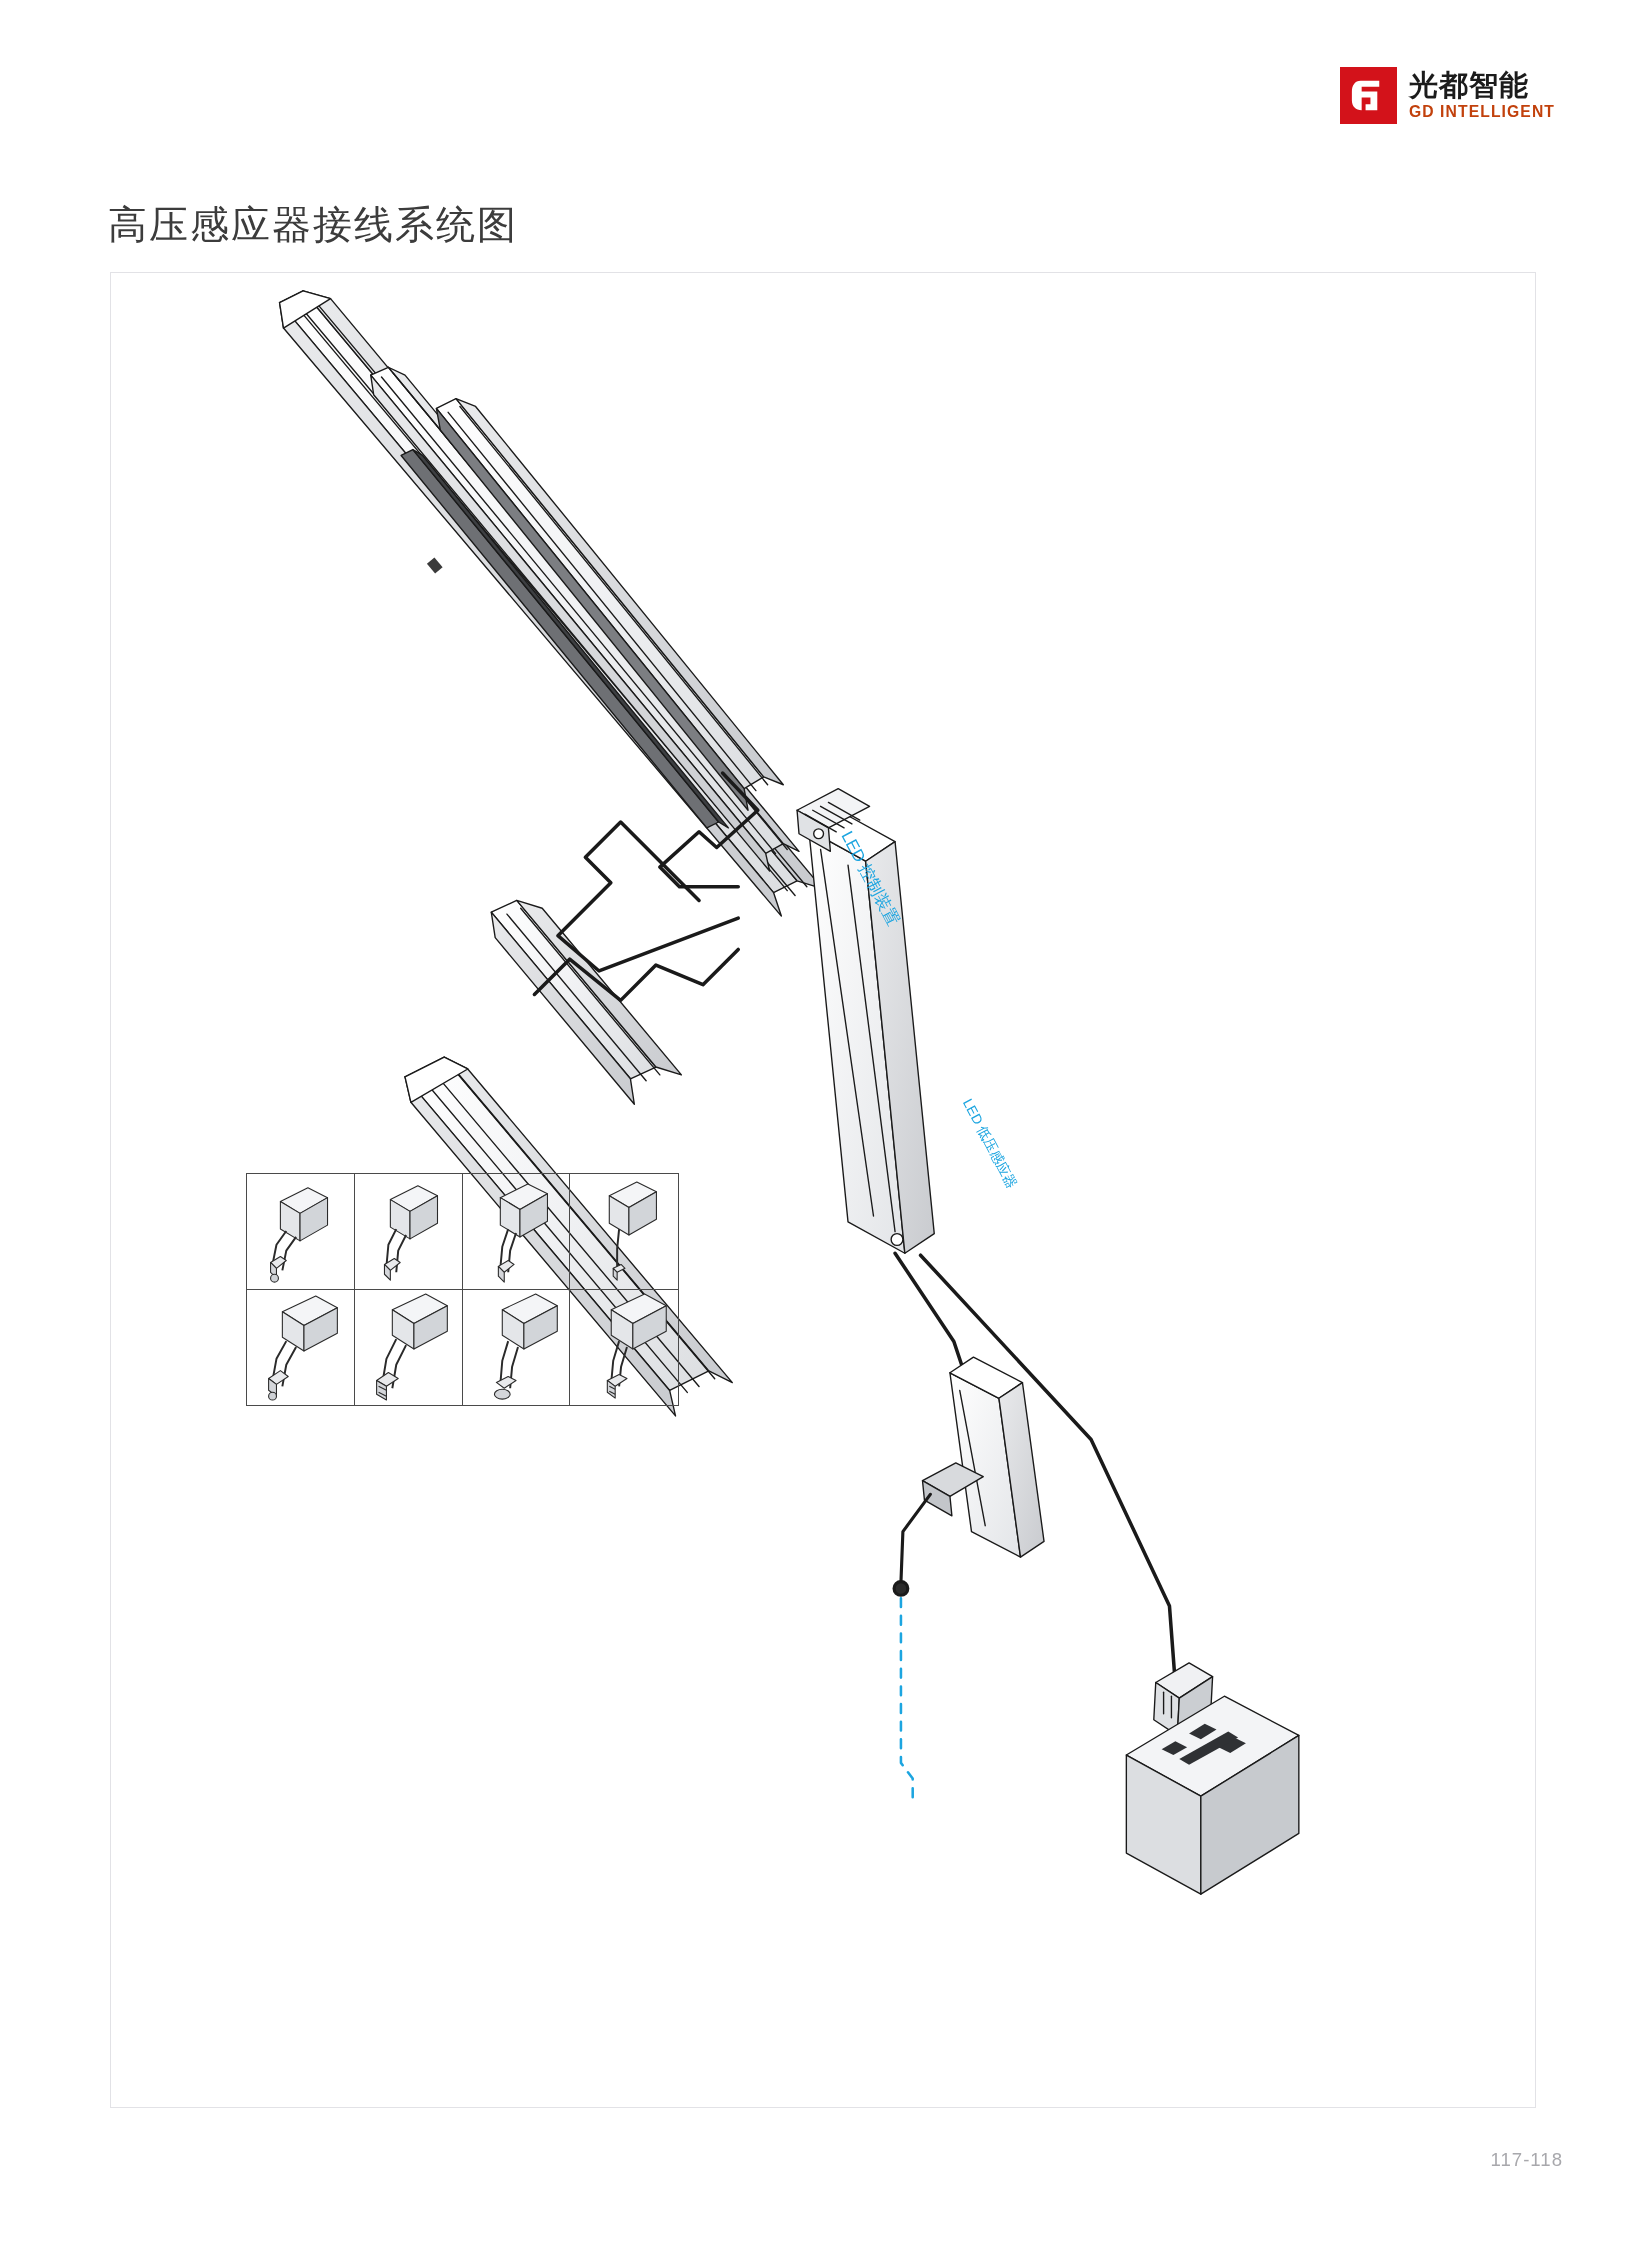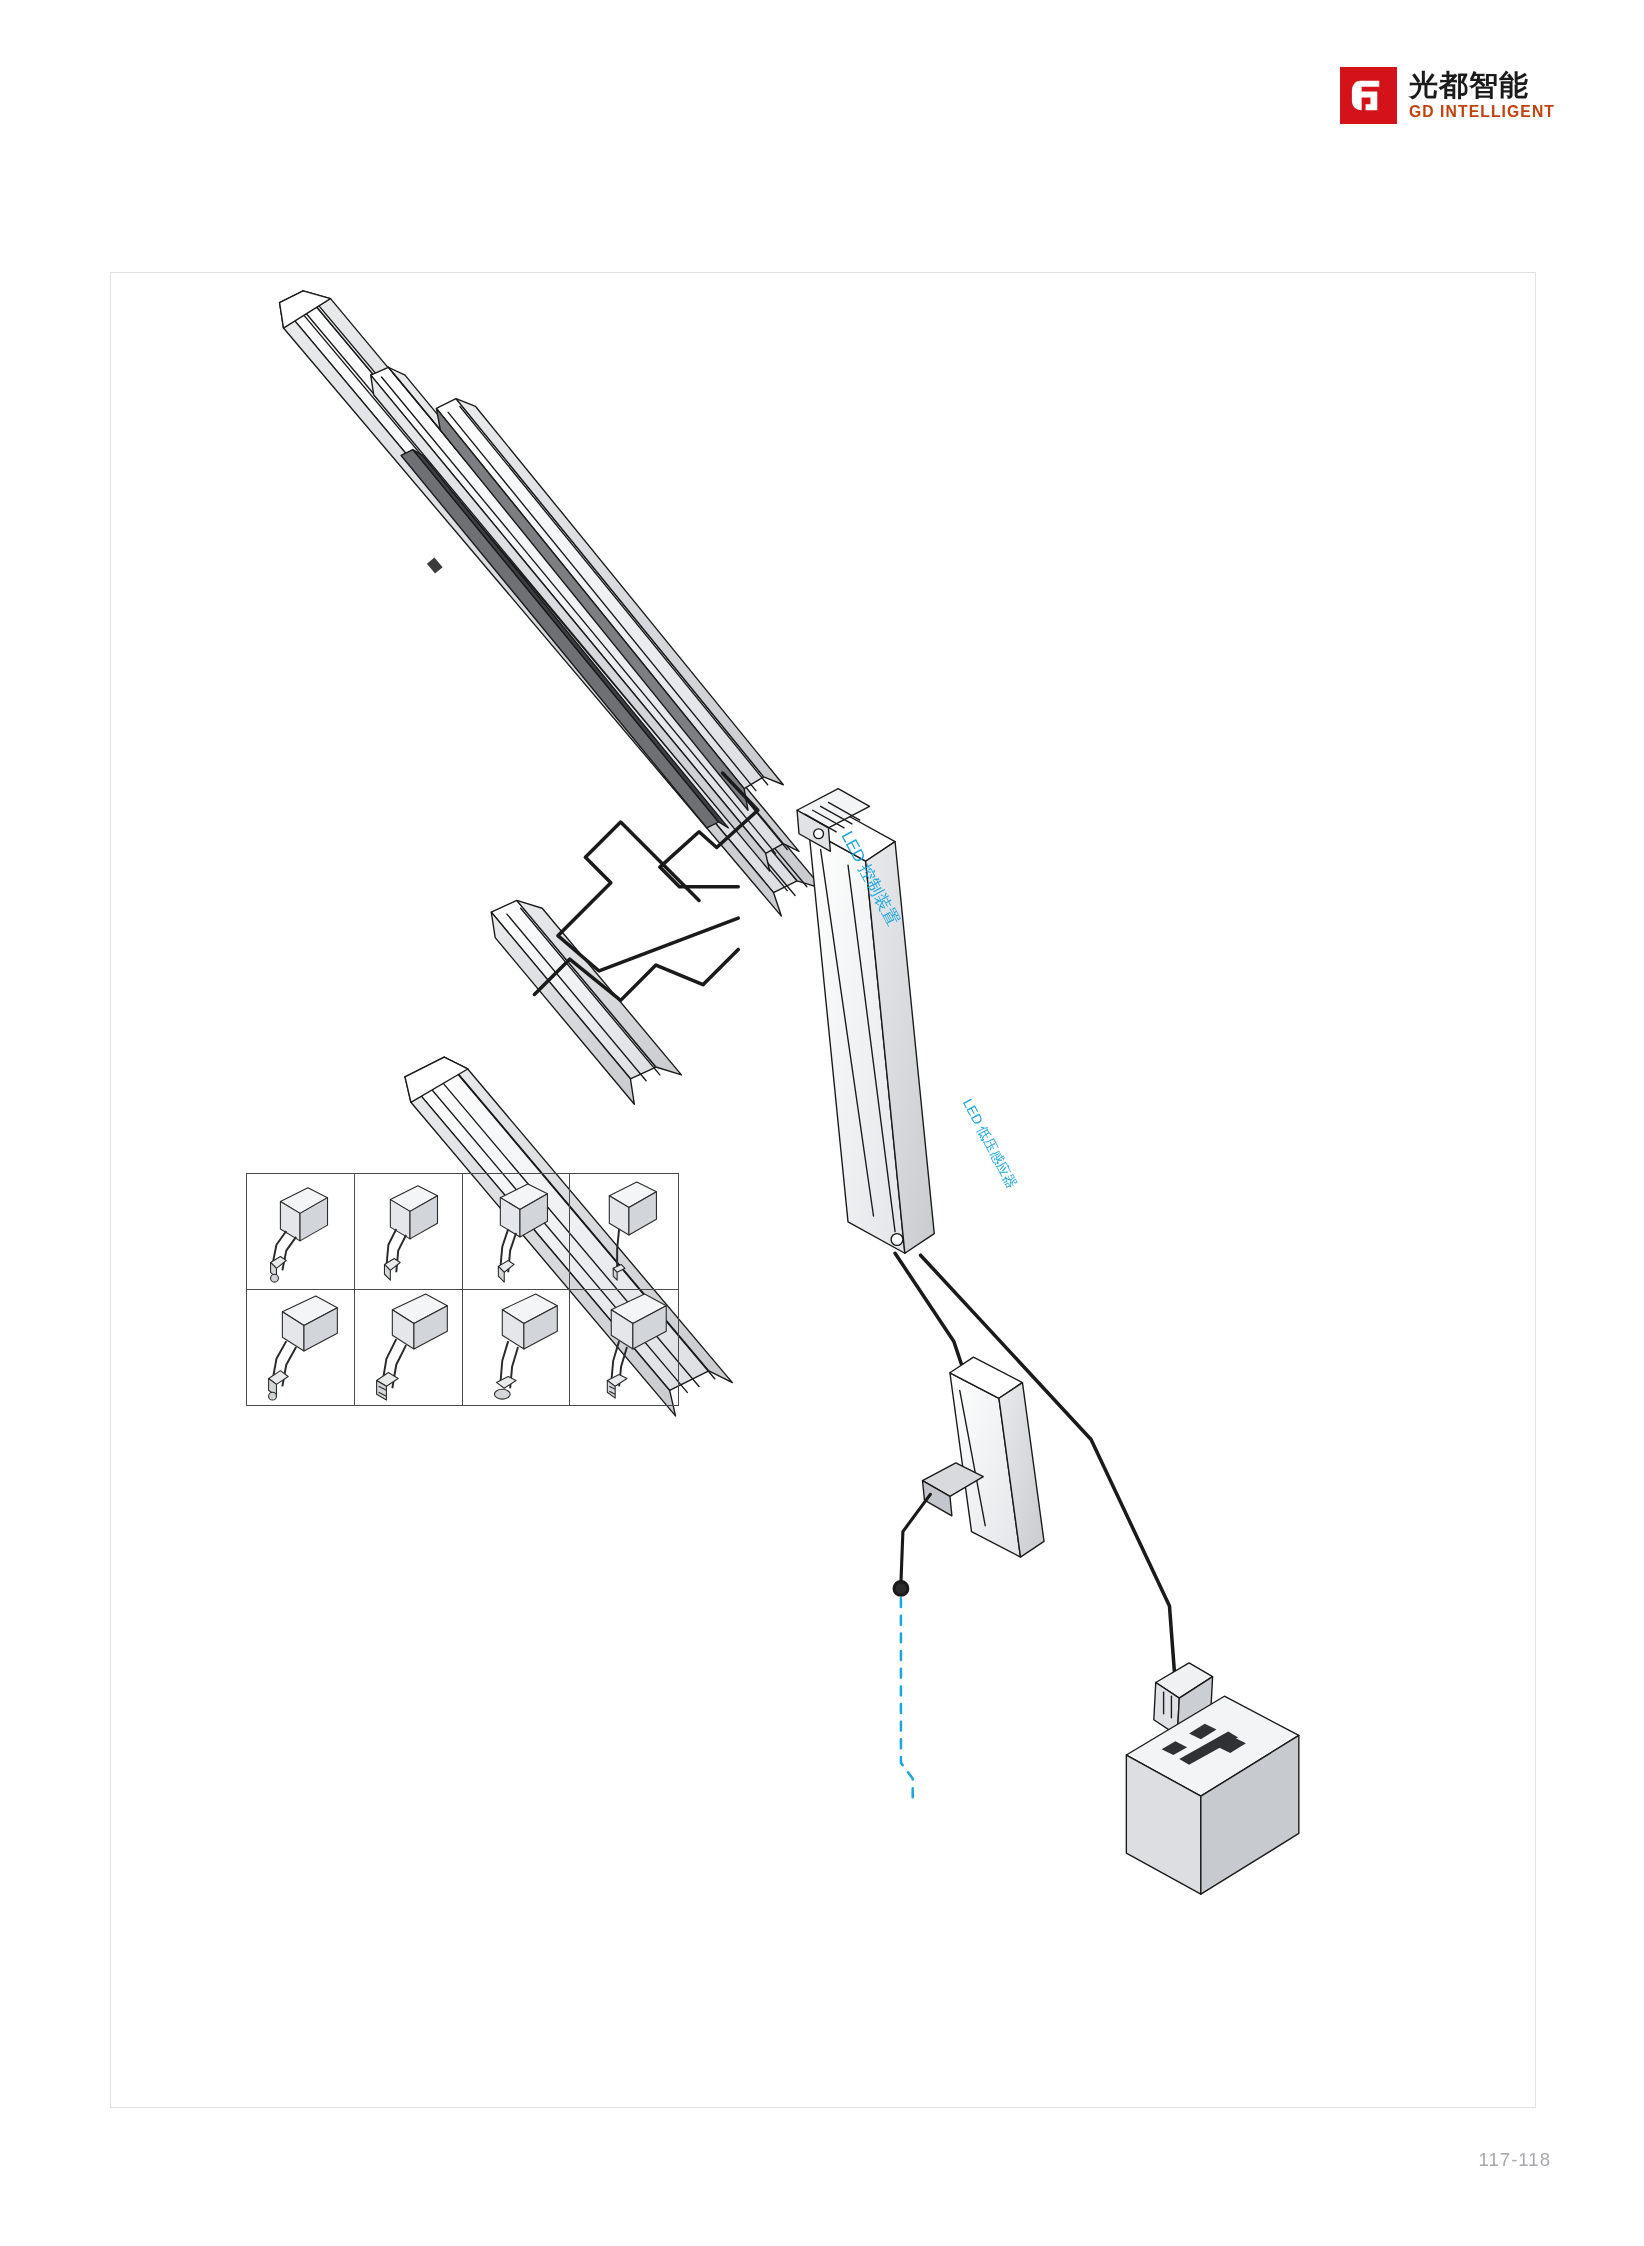--- a/index.html
+++ b/index.html
@@ -92,41 +92,42 @@
     box-sizing:border-box;
     position:relative;
     overflow:hidden;
   }
   .thumb:nth-child(4n){border-right:none;}
   .thumb:nth-child(n+5){border-bottom:none;}
   .thumb svg{position:absolute;left:0;top:0;}
 
   
   .page-number{
-    position:absolute;right:94px;bottom:76px;
+    position:absolute;right:82px;bottom:76px;
     color:#a8a8ac;font-size:18.6px;letter-spacing:1px;
   }
 </style>
 </head>
 <body>
 
 <div class="page">
 
   <div class="brand">
     <div class="brand-mark">
       <svg width="43" height="43" viewBox="0 0 44 44">
         <path d="M33 7 L14 7 C8 7 5 12 5 18 L5 27 C5 33 9 37 15 37 L15 24 L24 24 L24 31 L19 31 L19 37 L31 37 L31 18 L15 18 L15 13 L33 13 Z" fill="#ffffff"></path>
       </svg>
     </div>
     <div class="brand-words">
       <div class="brand-cn">光都智能</div>
       <div class="brand-en">GD INTELLIGENT</div>
     </div>
   </div>
 
+  <h1 class="page-title">高压感应器接线系统图</h1>
 
   <div class="diagram-frame">
     <div class="canvas">
 
       <svg width="1426" height="1836" viewBox="0 0 1455 1873">
         <defs>
           <linearGradient id="alu" x1="0" y1="0" x2="1" y2="1">
             <stop offset="0%" stop-color="#ffffff"></stop>
             <stop offset="45%" stop-color="#f2f3f5"></stop>
             <stop offset="100%" stop-color="#dcdee1"></stop>

